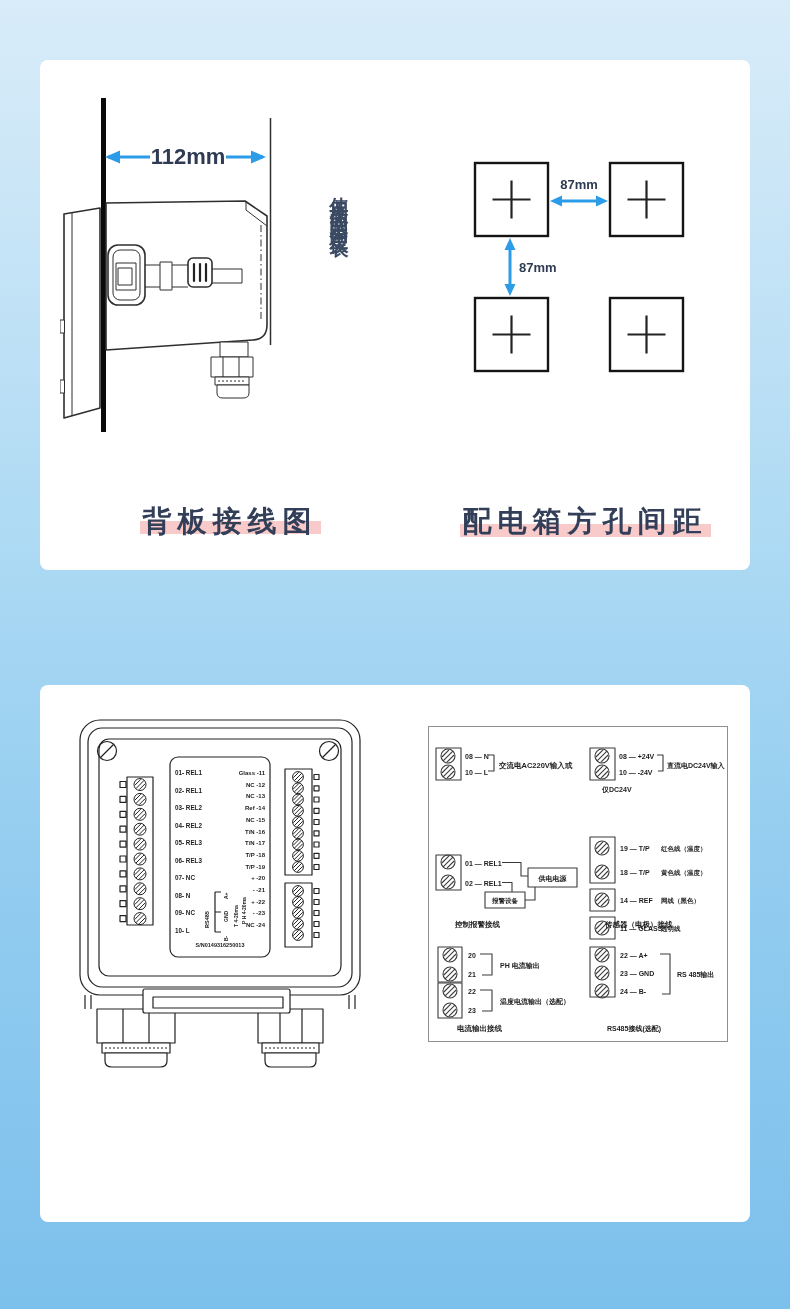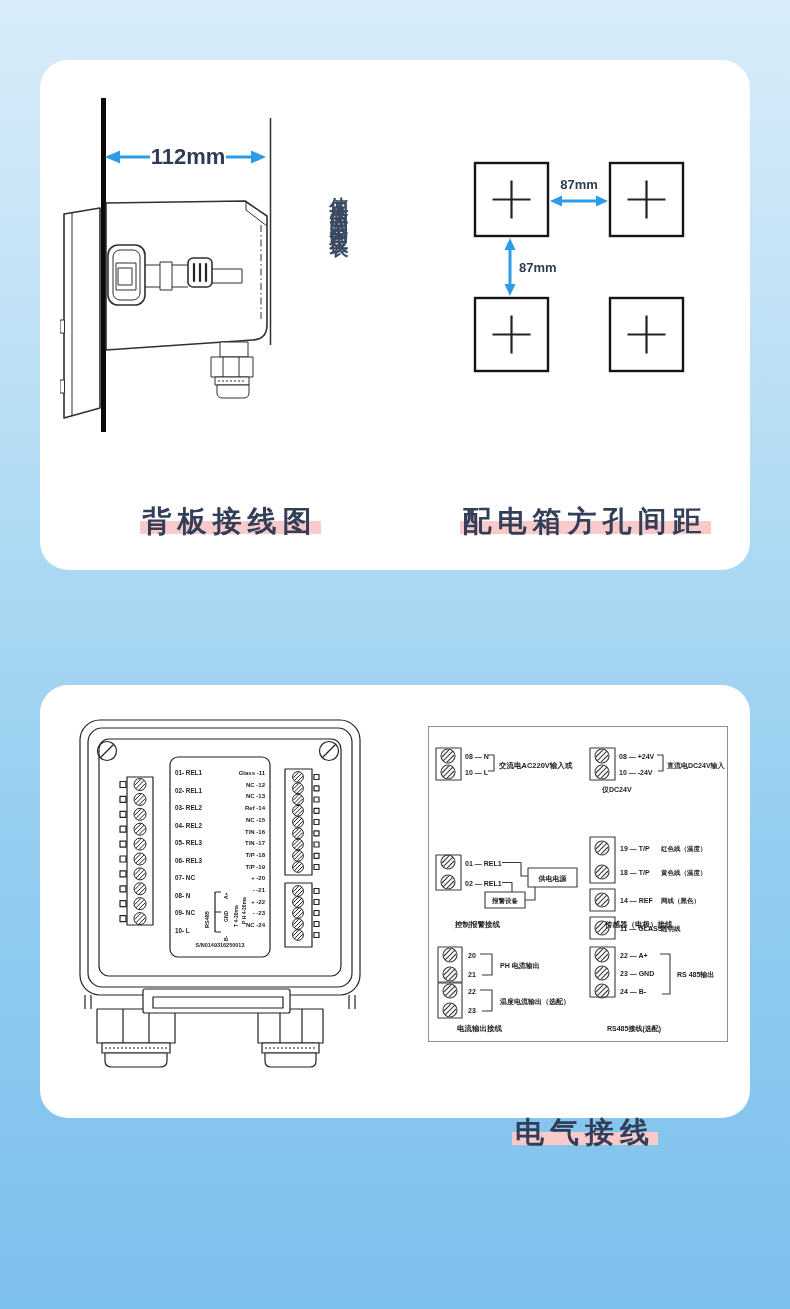--- a/index.html
+++ b/index.html
@@ -1,25 +1,25 @@
 <!DOCTYPE html>
 <html><head>
 <meta charset="utf-8">
 <style>
   html,body{margin:0;padding:0;}
   body{font-family:"Liberation Sans","DejaVu Sans",sans-serif;}
   .stage{position:relative;width:790px;height:1309px;overflow:hidden;
     background:linear-gradient(180deg,#d8ecf9 0%,#cbe6f7 14%,#a9d8f3 45%,#94cdf0 65%,#7cc0ec 100%);}
-  .card{position:absolute;left:40px;width:710px;background:#ffffff;border-radius:28px;}
+  .card{position:absolute;left:40px;width:710px;background:#ffffff;border-radius:8px;}
   .card1{top:60px;height:510px;}
-  .card2{top:685px;height:433px;}
+  .card2{top:685px;height:537px;}
   .caption{position:absolute;font-weight:bold;font-size:29px;color:#333f58;letter-spacing:6px;text-align:center;white-space:nowrap;}
   .hl{background-image:linear-gradient(#f9caca,#f9caca);background-repeat:no-repeat;background-size:100% 13px;background-position:0 86%;padding:0 3px;}
   .cap-l{left:0;width:380px;top:442px;}
-  .cap-r{left:380px;width:330px;top:442px;}
+  .cap-r{left:380px;width:330px;top:442px;font-family:Liberation Mono, monospace;}
   .card2 .cap-l,.card2 .cap-r{top:428px;}
   .vnote{position:absolute;left:286px;top:122px;height:250px;writing-mode:vertical-rl;
     font-size:19px;font-weight:bold;color:#3b4a63;letter-spacing:4px;white-space:nowrap;}
   svg{position:absolute;display:block;}
   .mount-svg{left:20px;top:30px;}
   .holes-svg{left:415px;top:80px;}
   .bp-svg{left:35px;top:30px;}
   .wire-svg{left:388px;top:41px;}
   
   .ln{stroke:#2f2f2f;fill:none;stroke-width:1.5;stroke-linejoin:round;}
@@ -394,18 +394,15 @@
           <use href="#scrW" x="174" y="265"></use>
         <text class="wt" x="192" y="232">22 — A+</text>
         <text class="wt" x="192" y="250">23 — GND</text>
         <text class="wt" x="192" y="268">24 — B-</text>
         <path class="wl" d="M232,228 H242 V268 H234"></path>
         <text class="wt" x="249" y="251">RS 485输出</text>
         <text class="wt" x="179" y="305">RS485接线(选配)</text>
       </g>
     </svg>
 
-    <div class="caption cap-r">
-      <span class="hl">电气接线</span>
-    </div>
   </section>
 
 </div>
 
 </body></html>

